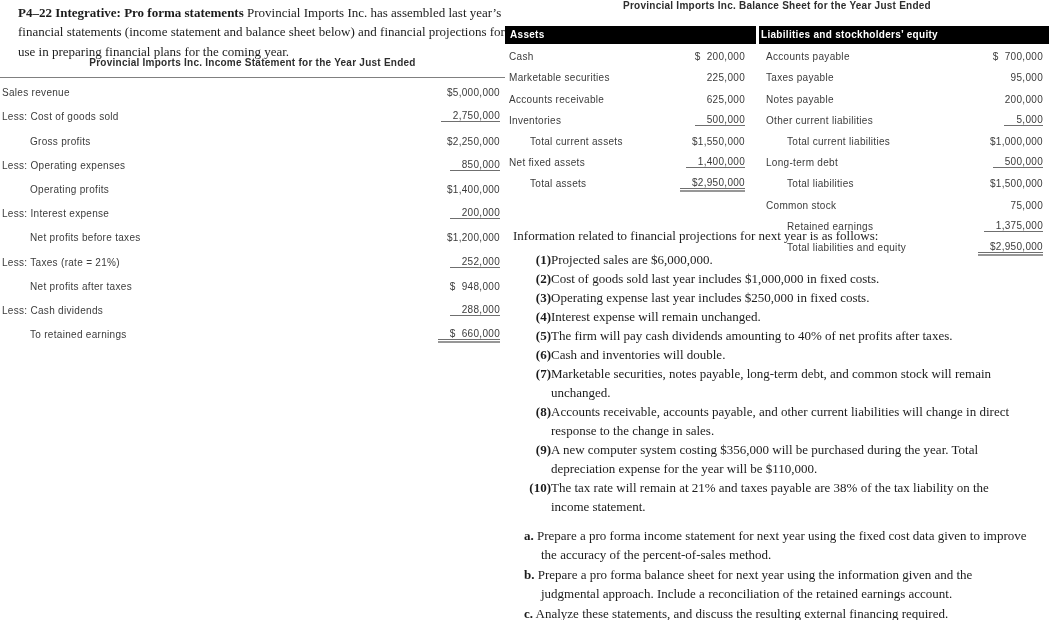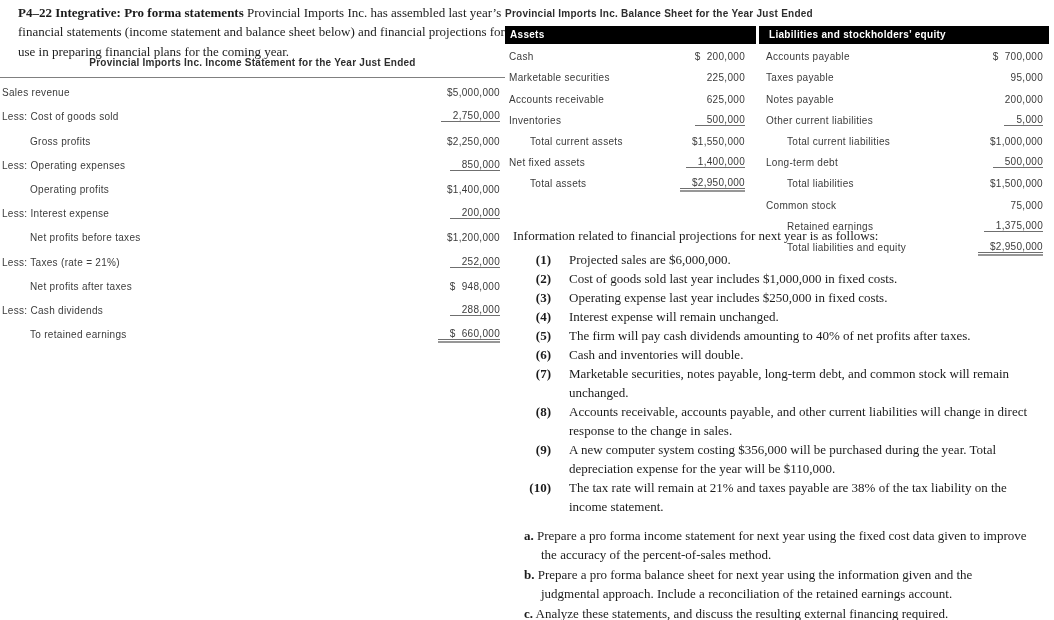--- a/index.html
+++ b/index.html
@@ -21,42 +21,42 @@
   .t-row{display:flex;justify-content:space-between;align-items:flex-end;}
   .t-label,.t-value{font-family:"Liberation Sans",sans-serif;font-size:10px;letter-spacing:.3px;color:#3b3b3b;}
   .t-value{white-space:pre;text-align:right;}
   .rule-single{border-bottom:1px solid #6f6f6f;padding-left:12px;}
   .rule-double{border-bottom:1px solid #6f6f6f;padding-left:12px;position:relative;}
   .rule-double::after{content:"";position:absolute;left:0;right:0;bottom:-4px;height:2px;background:#979797;}
   .is-rows .indent .t-label{padding-left:28px;}
 
   
   .right-col{position:absolute;left:505px;top:0;width:549px;height:620px;}
-  .bs-title{position:absolute;top:8px;left:0;width:544px;
+  .bs-title{position:absolute;top:0;left:0;width:544px;text-align:center;
     font-family:"Liberation Sans",sans-serif;font-size:10px;font-weight:bold;color:#2e2e2e;letter-spacing:.25px;}
   .bs-header{position:absolute;top:26px;left:0;width:544px;display:flex;height:18px;text-decoration:underline;}
   .bs-header .hcell{background:#000;color:#fff;font-family:"Liberation Sans",sans-serif;
     font-size:10px;font-weight:bold;letter-spacing:.3px;line-height:18px;}
   .hcell-a{width:246px;padding-left:5px;}
   .h-divider{width:3px;background:#fff;}
-  .hcell-l{flex:1;padding-left:10px;}
+  .hcell-l{flex:1;padding-left:2px;}
   .bs-cols{position:absolute;top:44px;left:0;width:544px;display:flex;}
   .bs-col-a{width:251px;}
   .bs-divider{width:3px;}
   .bs-col-l{width:290px;}
   .bs-cols .t-row{height:18.2px;padding-bottom:3px;gap:32px;}
   .bs-col-a .t-row{padding-left:4px;padding-right:11px;}
   .bs-col-l .t-row{padding-left:7px;padding-right:6px;}
   .bs-cols .indent .t-label{padding-left:21px;}
 
   .info-intro{position:absolute;top:226px;left:8px;width:536px;}
   .plist{position:absolute;top:250px;left:18px;width:520px;}
   .plist-item{display:flex;line-height:19px;}
   .plist-marker{display:inline-block;width:28px;text-align:right;font-weight:bold;flex:0 0 28px;}
-  .plist-text{margin-left:18px;width:474px;}
+  .plist-text{margin-left:0;width:474px;}
   .tasks{position:absolute;top:526px;left:19px;width:505px;}
   .task-item{padding-left:17px;text-indent:-17px;}
   .task-marker{font-weight:bold;}
 </style>
 </head>
 <body>
 
 <div class="page">
 
   <div class="problem serif">

